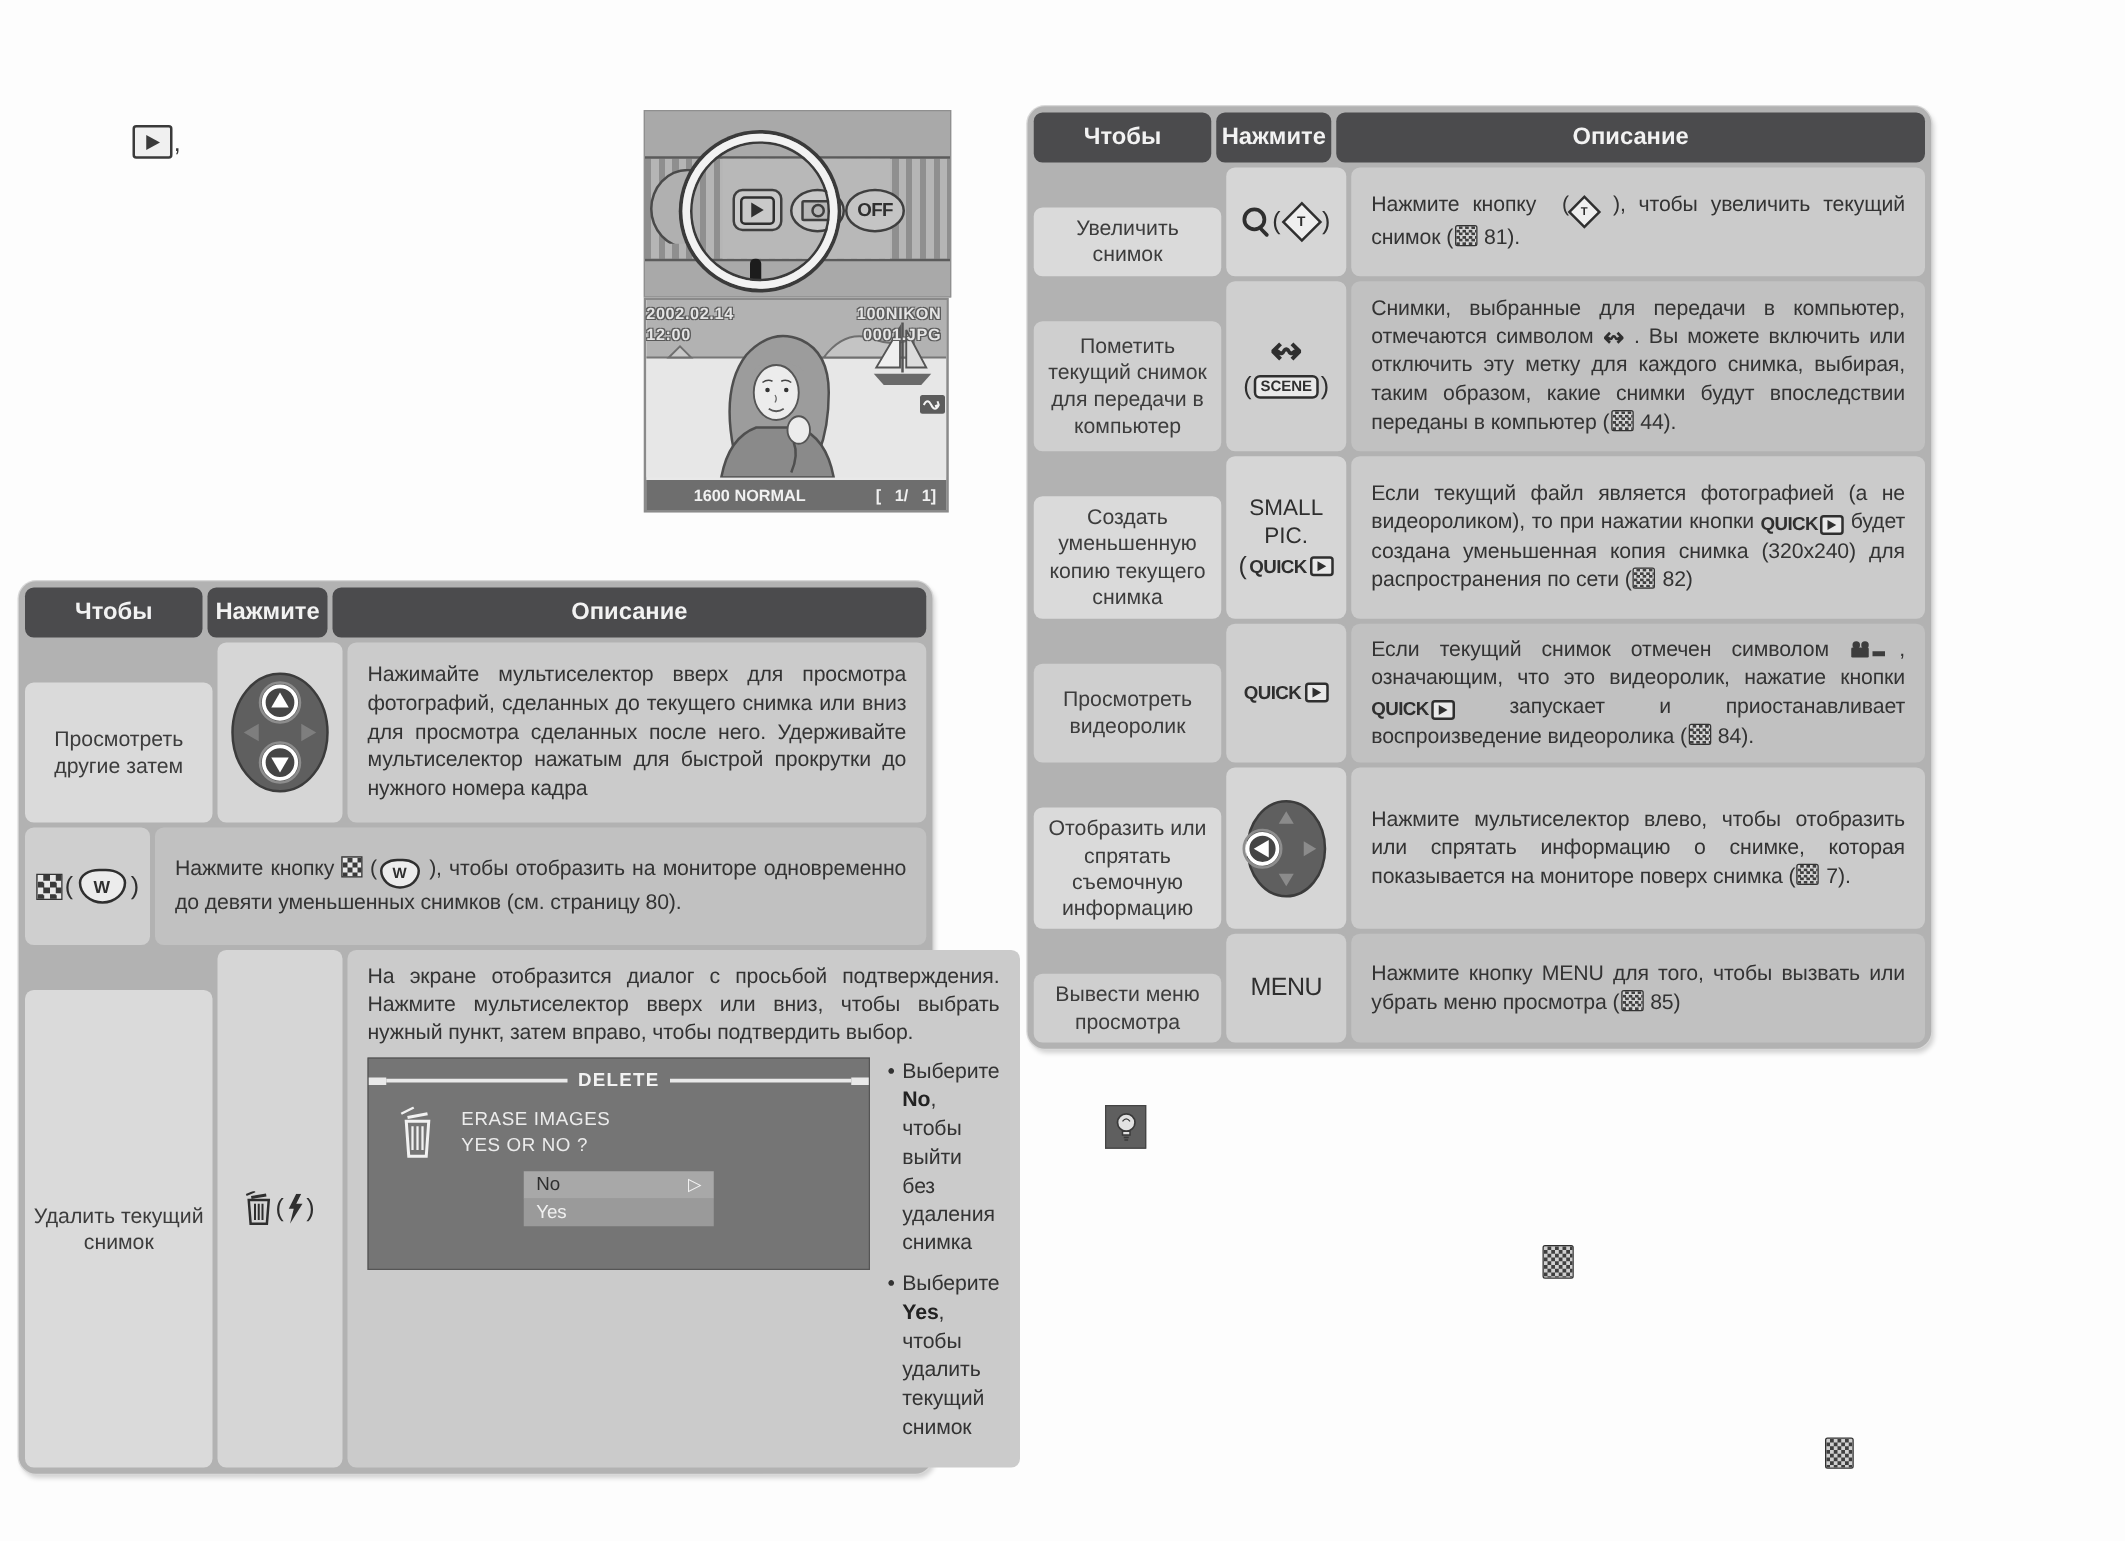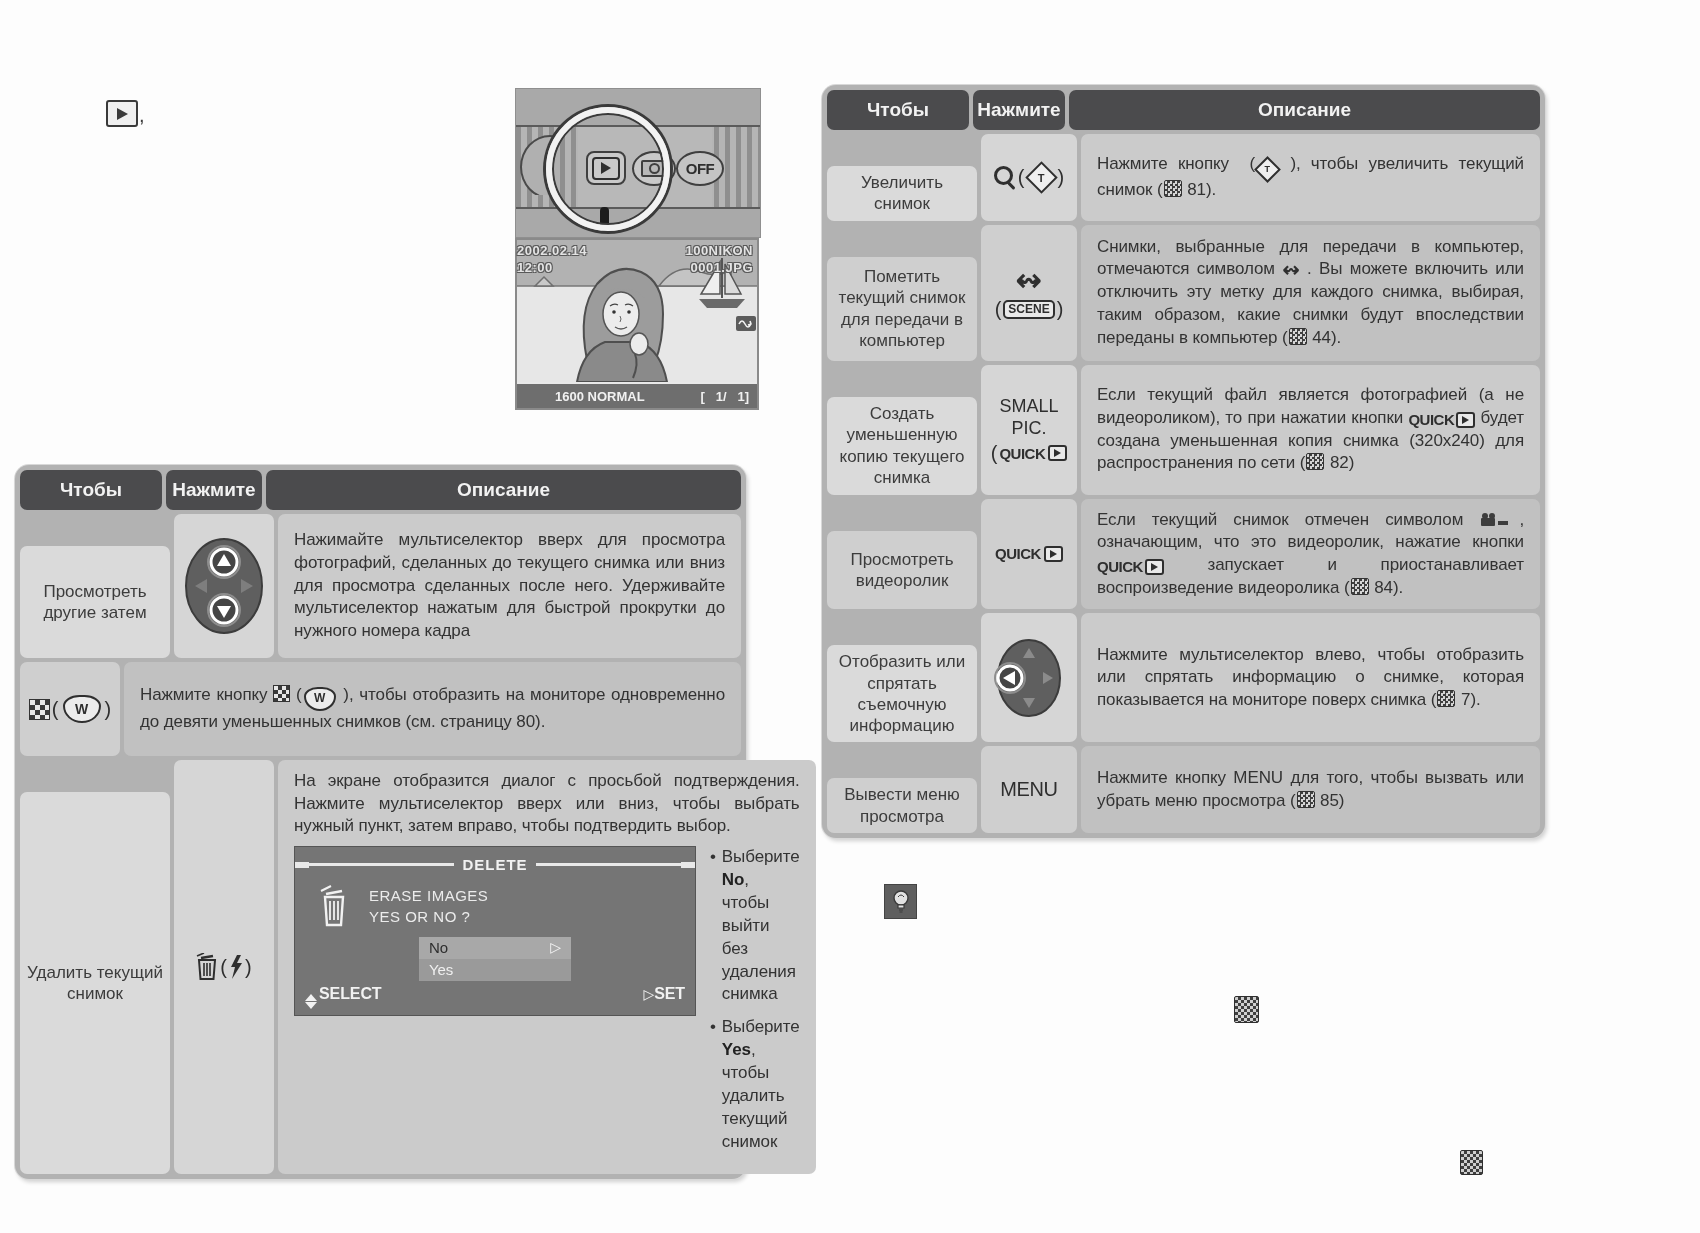--- a/index.html
+++ b/index.html
@@ -425,27 +425,20 @@
             </div>
             <div class="del-menu">
               <div class="del-opt sel">
                 <span>No</span>
                 <span class="cursor-tri">▷</span>
               </div>
               <div class="del-opt unsel">
                 <span>Yes</span>
               </div>
             </div>
-            <div class="del-foot">
-              <span><span class="updn">
-                    <i class="u"></i>
-                    <i class="d"></i>
-                  </span><span>SELECT</span></span>
-              <span><span class="cursor-tri">▷</span><span>SET</span></span>
-            </div>
           </div>
           <div class="del-bullets">
             <div class="bl">
                 <span class="dot">•</span>
                 <span>Выберите <b>No</b>, чтобы выйти без удаления снимка</span>
               </div>
             <div class="bl">
                 <span class="dot">•</span>
                 <span>Выберите <b>Yes</b>, чтобы удалить текущий снимок</span>
               </div>

